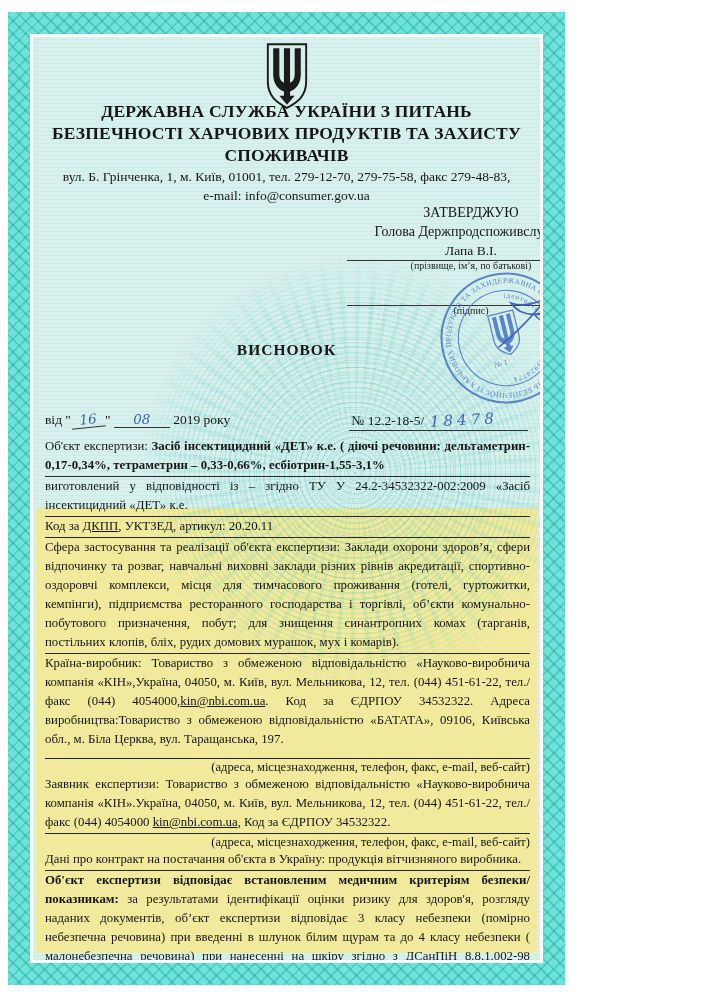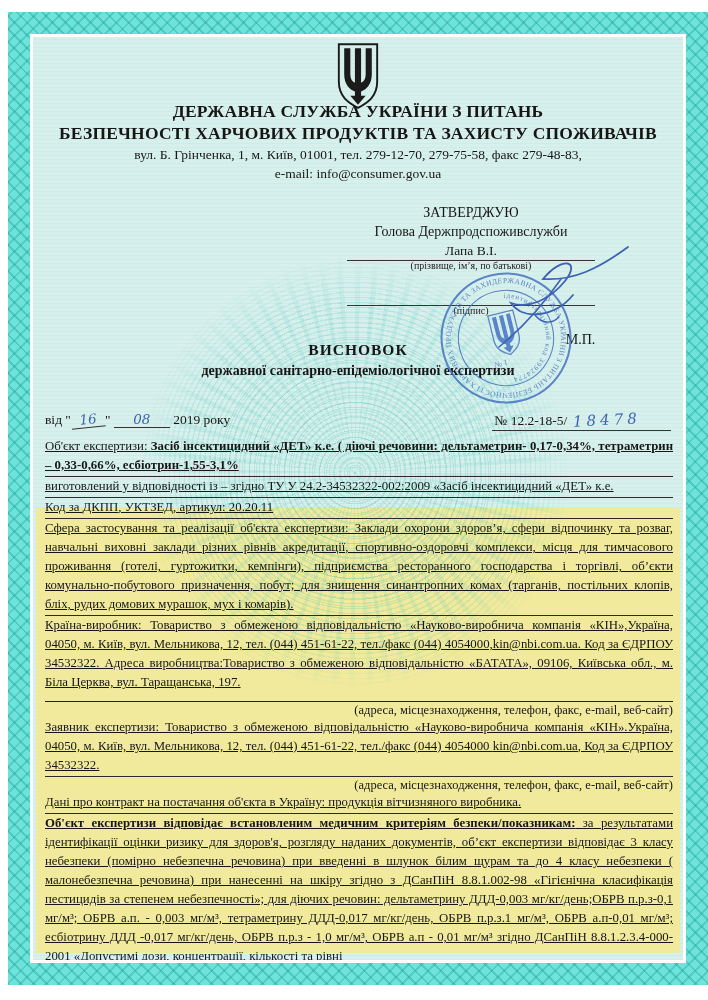--- a/index.html
+++ b/index.html
@@ -1,19 +1,19 @@
 <!DOCTYPE html>
 <html lang="uk"><head>
 <meta charset="utf-8">
 <style>
   html,body{margin:0;padding:0;background:#fff;}
   .screen{position:relative;width:708px;height:1000px;background:#fff;overflow:hidden;
           font-family:"Liberation Serif", serif;color:#161616;}
   
-  .doc{position:absolute;left:8px;top:12px;width:700px;height:973px;
+  .doc{position:absolute;left:8px;top:12px;width:557px;height:973px;
        background:#6fe3da;
        background-image:
          repeating-linear-gradient(45deg, rgba(8,150,140,.32) 0 2px, transparent 2px 9px),
          repeating-linear-gradient(-45deg, rgba(8,150,140,.28) 0 2px, transparent 2px 9px);}
   .doc-inner{position:absolute;left:22px;top:22px;right:22px;bottom:22px;
        border:3px solid #fbfdfa;
        background:#d8f0ec;
        background-image:repeating-linear-gradient(0deg, rgba(140,215,205,.14) 0 1px, transparent 1px 4px);
        overflow:hidden;}
   .yellow-band{position:absolute;left:3px;right:3px;top:471px;bottom:7px;background:#f1ea9c;}
@@ -44,21 +44,21 @@
 
   .date-row{position:absolute;left:12px;right:12px;top:374px;display:flex;justify-content:space-between;
             font-size:13.5px;}
   .slot{display:inline-block;min-width:34px;border-bottom:1px solid #333;text-align:center;}
   .hand{font-family:"DejaVu Serif", serif;font-style:italic;color:#3e63b4;}
   .day{transform:rotate(-6deg);display:inline-block;}
   .num-wrap{display:inline-block;border-bottom:1px solid #333;padding:0 30px 1px 2px;}
   .num-hand{font-size:15px;letter-spacing:4px;display:inline-block;transform:rotate(-3deg);margin-left:6px;}
 
   .body{position:absolute;left:12px;right:10px;top:400px;font-size:12.8px;line-height:19px;text-align:justify;}
-  .body p{margin:0;text-decoration:underline;}
+  .body p{margin:0;}
   .rule{border-bottom:1.2px solid #2a2a2a;padding-bottom:1px;}
   .rule-heavy{border-bottom:1.6px solid #222;padding-bottom:9px;}
   .b{font-weight:bold;}
   .u{text-decoration:underline;}
   .hint-center{text-align:right;font-size:12.5px;line-height:16px;}
   .mt13{margin-top:13px;} .mt17{margin-top:17px;} .mt9{margin-top:9px;} .mt2{margin-top:2px;}
 
   .stamp{position:absolute;left:403px;top:231px;width:140px;height:140px;transform:rotate(-14deg);opacity:.88;}
   .signature{position:absolute;left:390px;top:192px;width:240px;height:130px;}
   .hidden-defs{position:absolute;width:0;height:0;overflow:hidden;}
@@ -98,21 +98,20 @@
           <div>Голова Держпродспоживслужби</div>
           <span class="name">Лапа В.І.</span>
           <div class="hint">(прізвище, ім’я, по батькові)</div>
           <span class="signline"></span>
           <div class="hint">(підпис)</div>
           <div class="mp">М.П.</div>
         </div>
 
         <div class="title-block">
           <div class="title-main">ВИСНОВОК</div>
-          <div class="title-sub">державної санітарно-епідеміологічної експертизи</div>
         </div>
 
         <div class="date-row">
           <span>
             <span>від "</span><span class="slot hand day">16</span><span>"</span>
             <span class="slot hand" style="min-width:56px;">08</span>
             <span>2019 року</span>
           </span>
           <span class="num-wrap">
             <span>№ 12.2-18-5/</span><span class="hand num-hand">18478</span>

